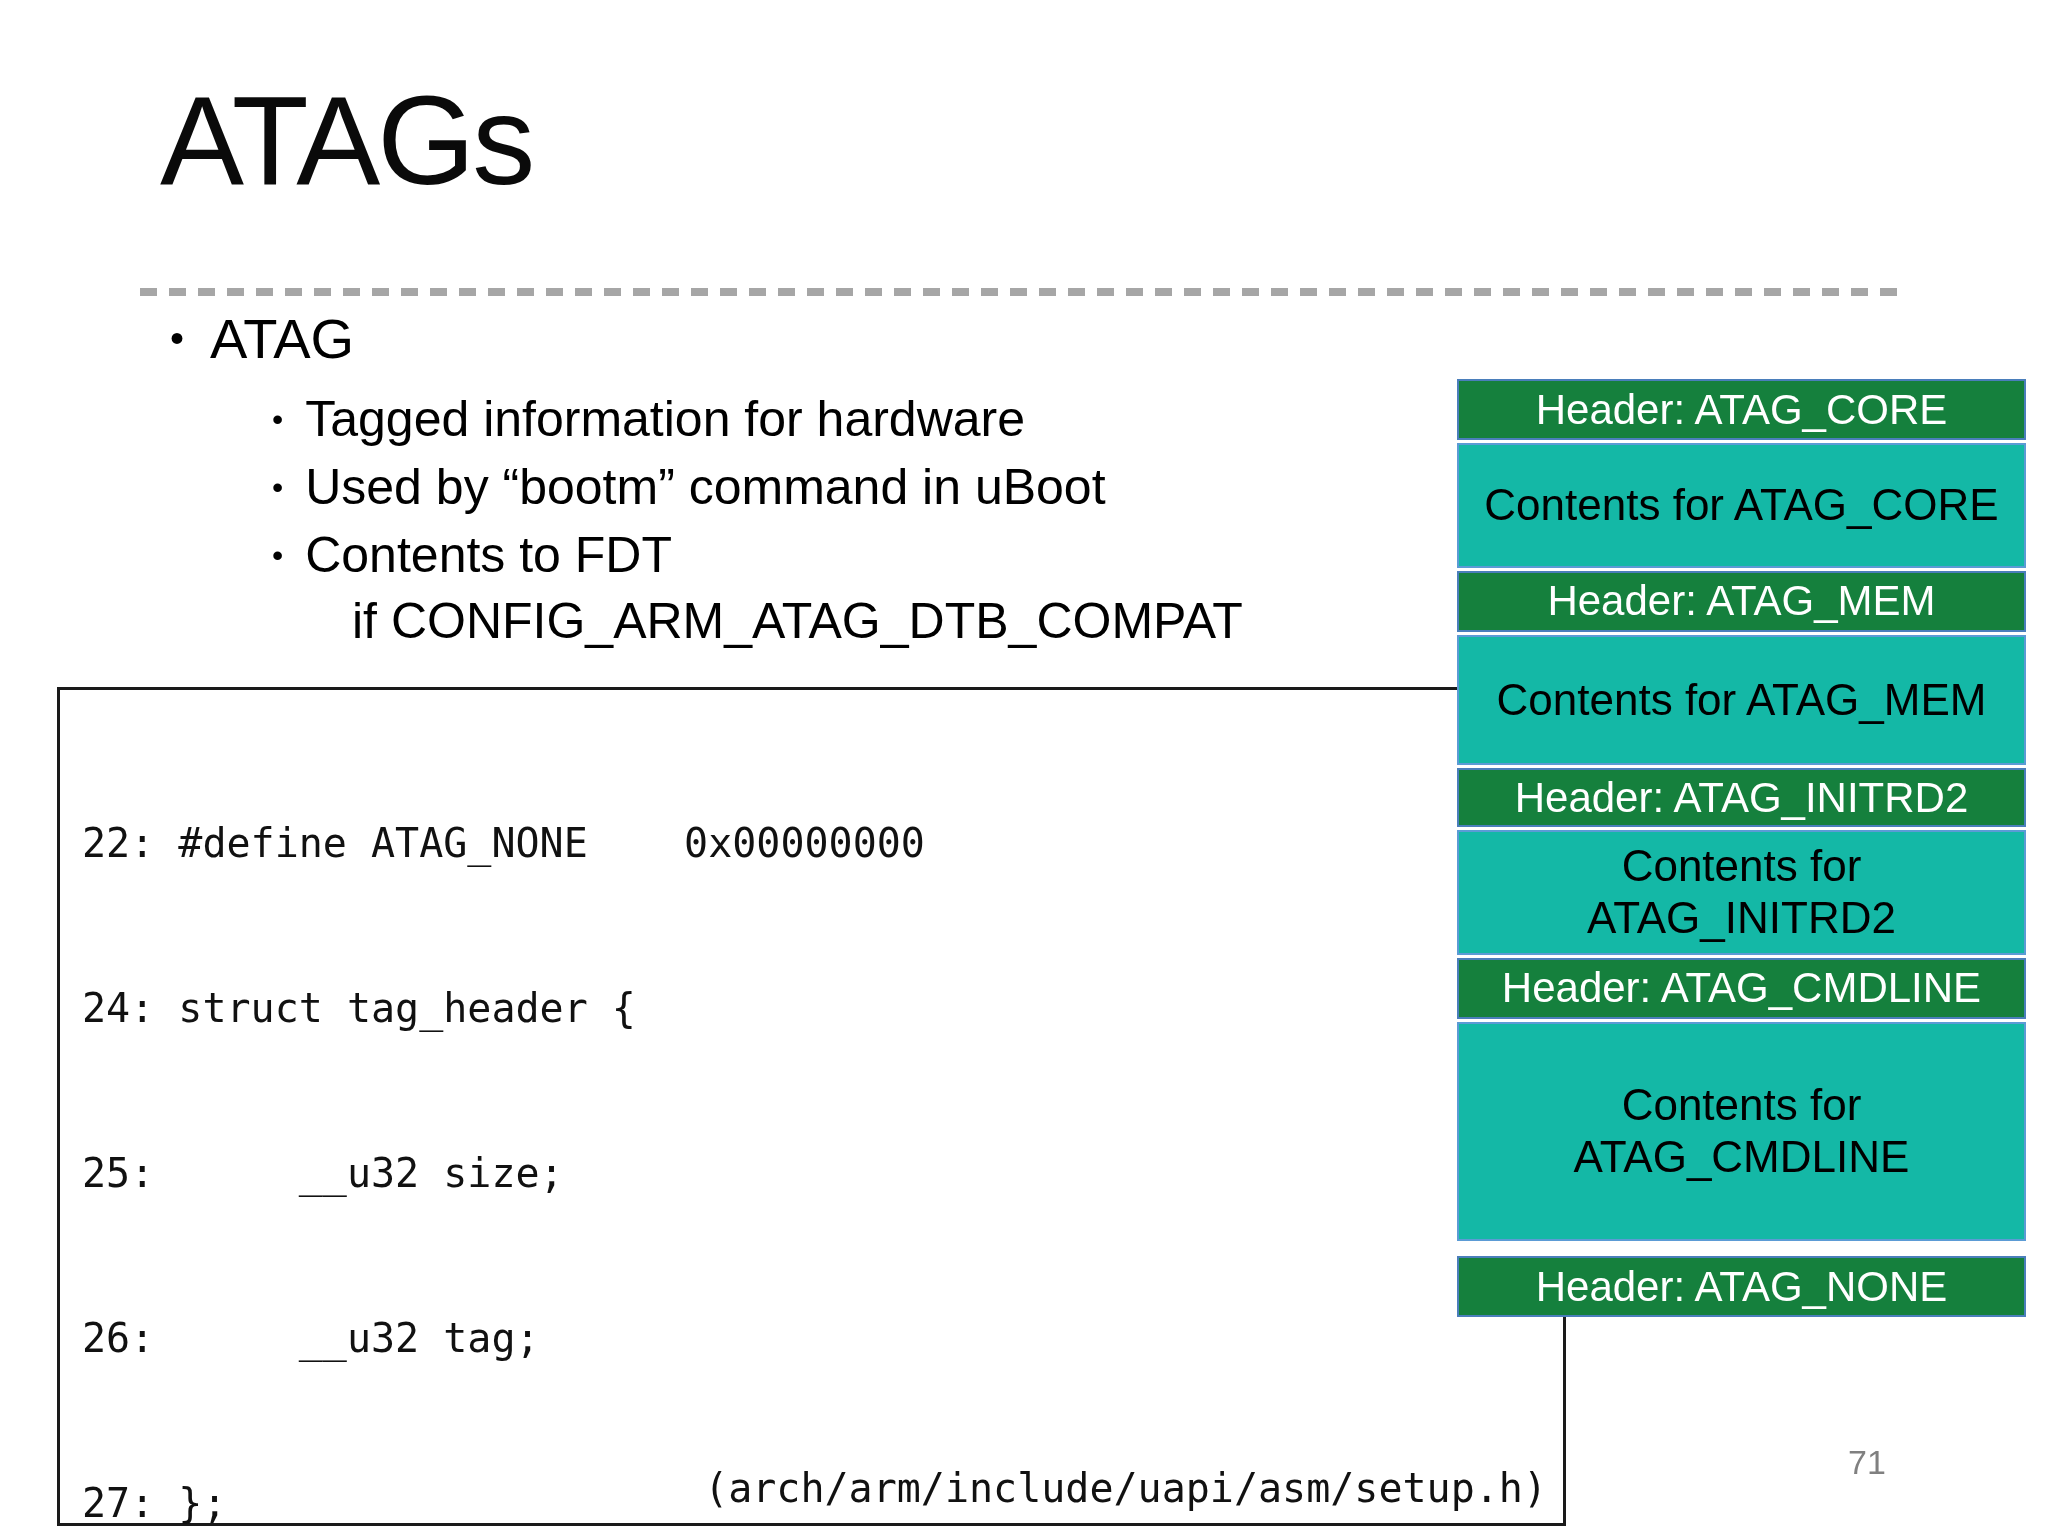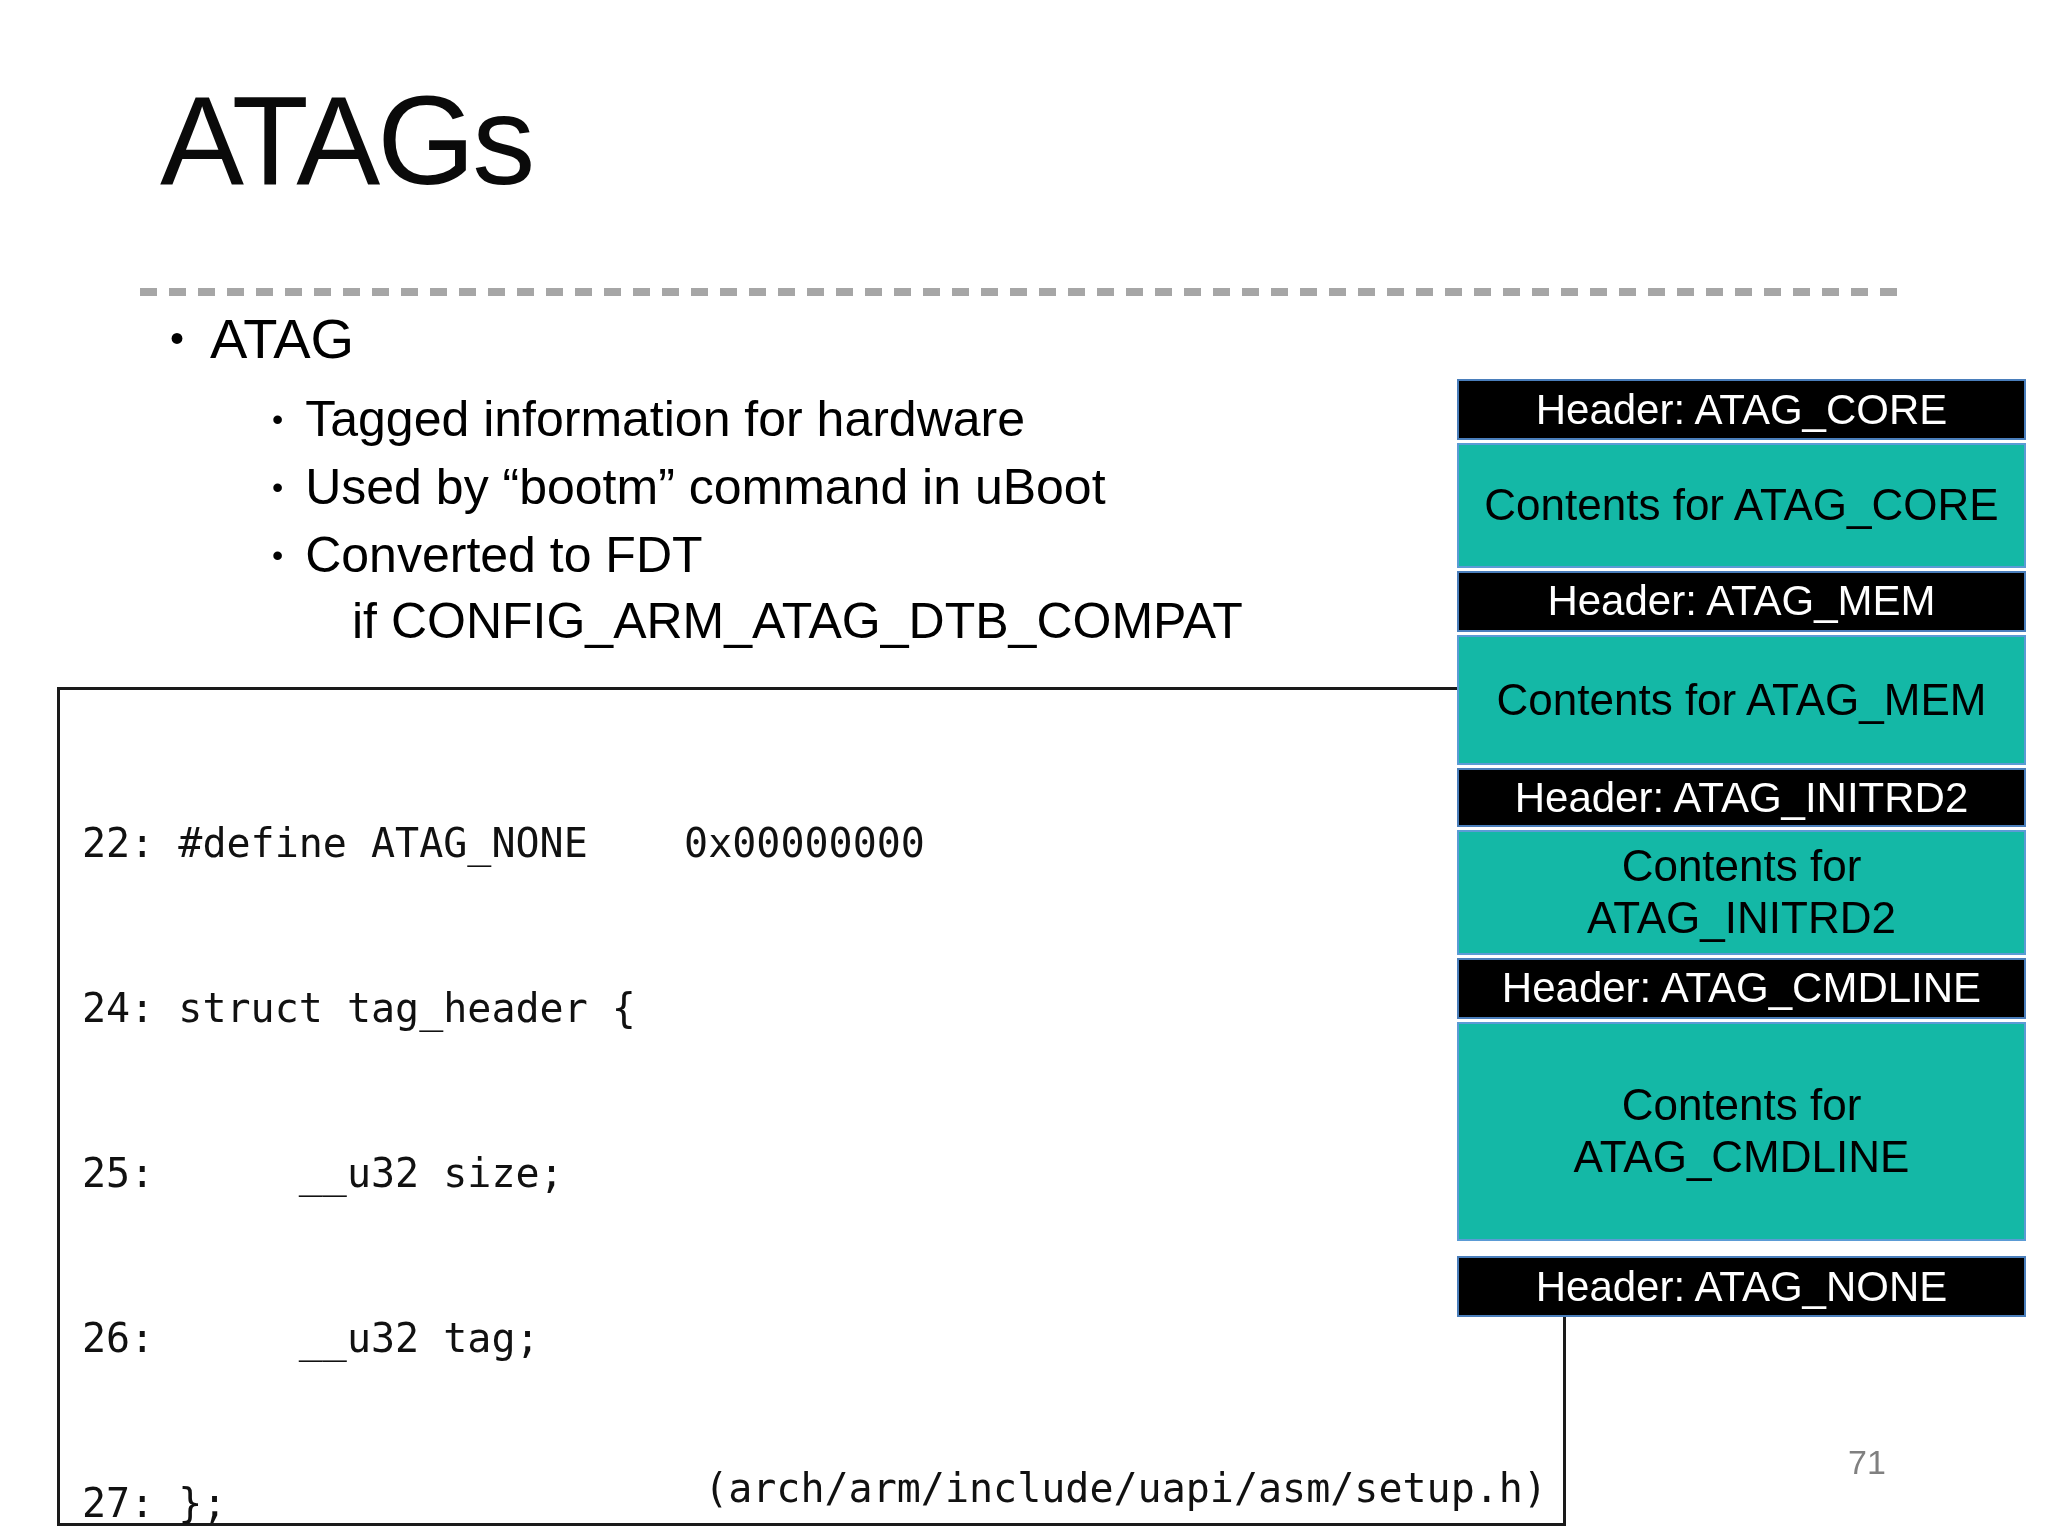--- a/index.html
+++ b/index.html
@@ -101,21 +101,21 @@
   .dblock {
     box-sizing: border-box;
     display: flex;
     align-items: center;
     justify-content: center;
     text-align: center;
     white-space: pre-line;
     line-height: 1.18;
   }
   .dblock.header {
-    background: #000000;
+    background: #15803d;
     border: 2px solid #4a7ebb;
     color: #ffffff;
     font-size: 42px;
   }
   .dblock.contents {
     background: #14b8a6;
     border: 2px solid #5b9bd5;
     color: #000000;
     font-size: 44px;
   }
@@ -148,21 +148,21 @@
     <span>Tagged information for hardware</span>
   </div>
 
   <div class="bullet-row bullet-l2 b2-1">
     <span class="marker">•</span>
     <span>Used by “bootm” command in uBoot</span>
   </div>
 
   <div class="bullet-row bullet-l2 b2-2">
     <span class="marker">•</span>
-    <span>Converted to FDT</span>
+    <span>Contents to FDT</span>
   </div>
 
   <div class="bullet-cont">if CONFIG_ARM_ATAG_DTB_COMPAT</div>
 
   <div class="codebox">
     <div class="code-lines">
       <div>22: #define ATAG_NONE    0x00000000</div>
       <div>24: struct tag_header {</div>
       <div>25:      __u32 size;</div>
       <div>26:      __u32 tag;</div>

